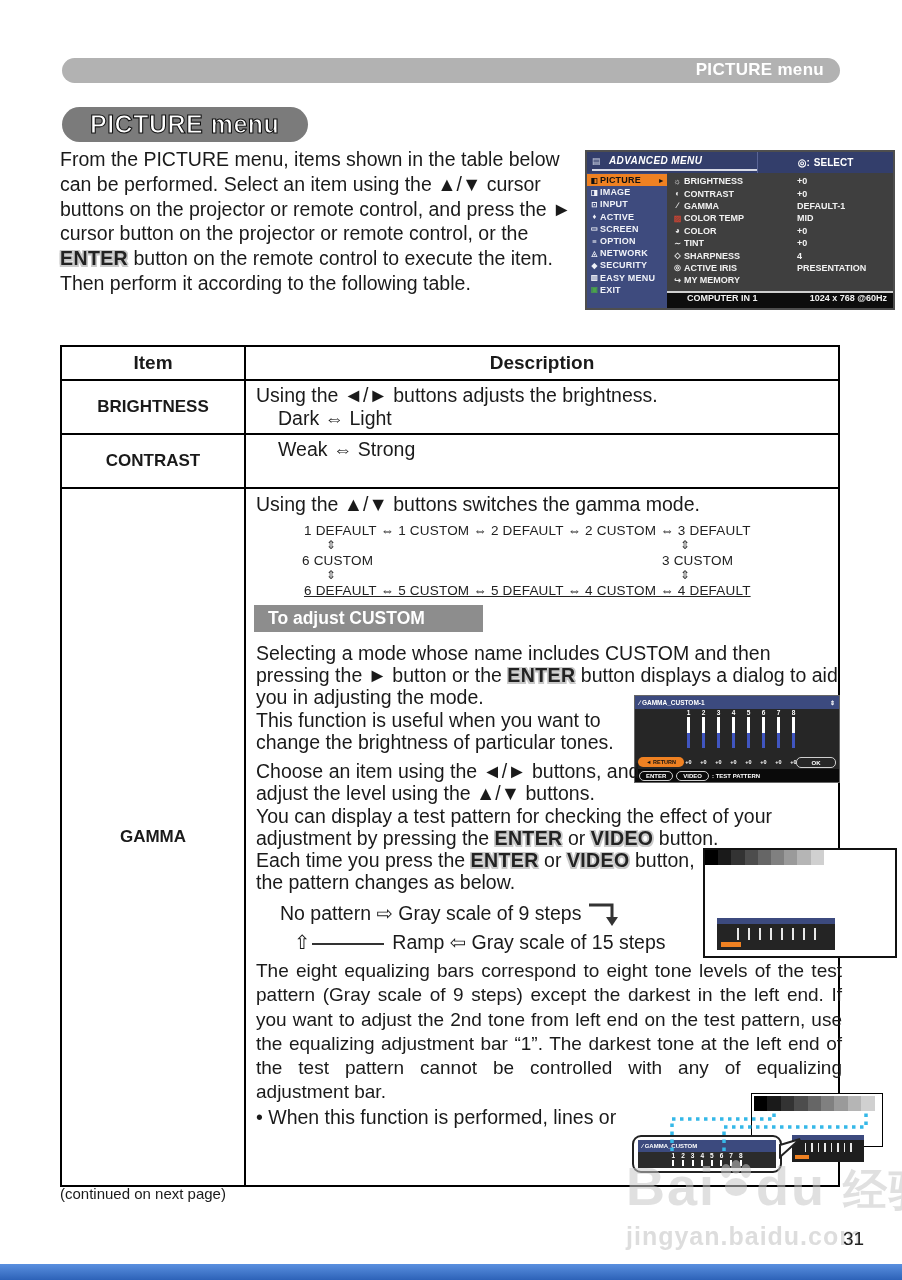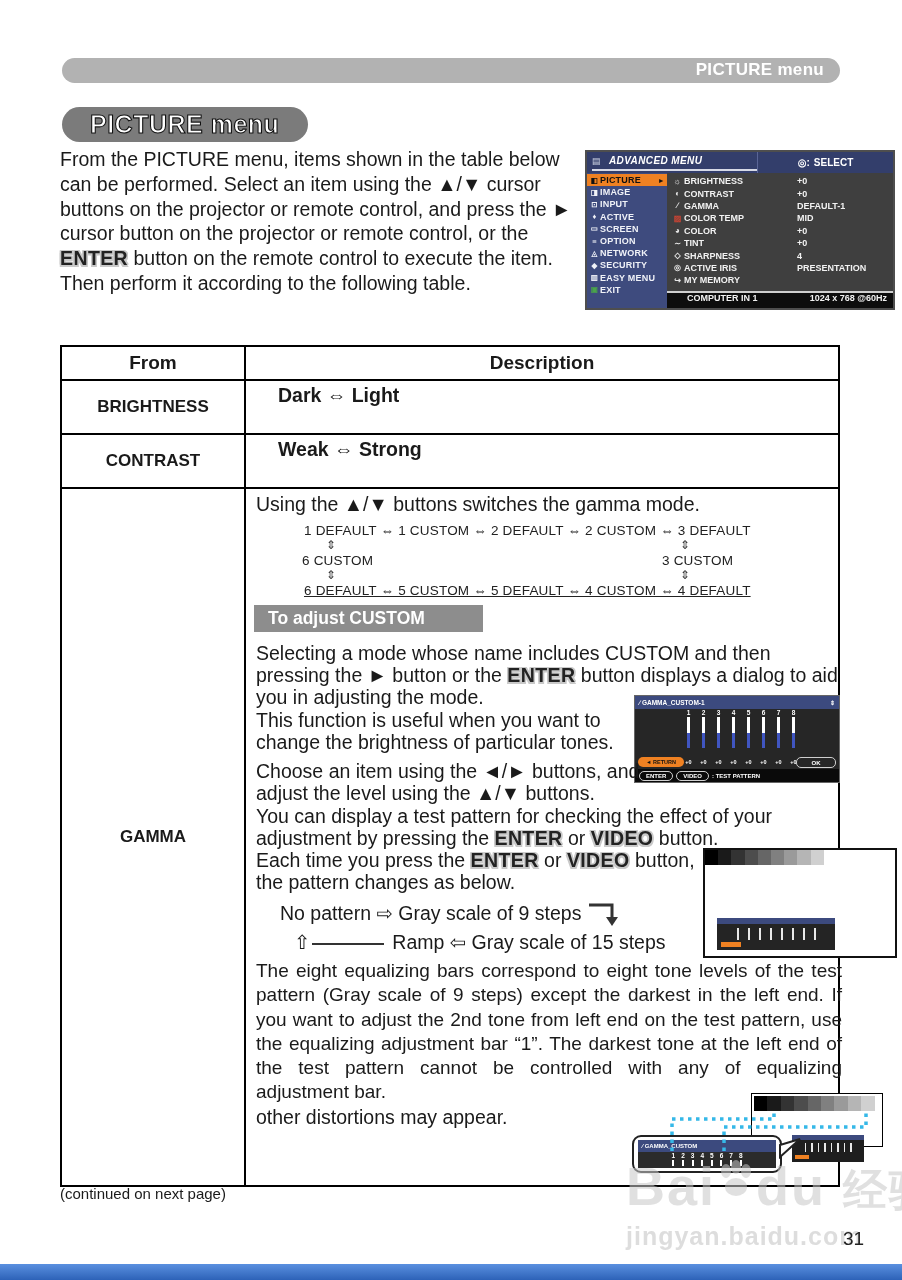--- a/index.html
+++ b/index.html
@@ -48,21 +48,21 @@
   .t-row{display:flex;border-bottom:2px solid #000;}
   .t-row:last-child{border-bottom:none;}
   .t-c1{width:182px;border-right:2px solid #000;display:flex;align-items:center;justify-content:center;
         font-weight:bold;flex-shrink:0;}
   .t-c2{flex:1;position:relative;}
   .t-head{height:32px;}
   .t-head .t-c1,.t-head .t-c2{font-size:19px;font-weight:bold;display:flex;align-items:center;justify-content:center;}
   .t-brightness,.t-contrast{height:52px;}
   .t-brightness .t-c1,.t-contrast .t-c1{font-size:17px;}
   .t-desc{padding:3px 0 0 10px;font-size:19.5px;line-height:23px;}
-  .t-desc .ind{padding-left:22px;font-weight:bold;}
+  .t-desc .ind{padding-left:22px;}
   .t-gamma{height:696px;}
   .t-gamma .t-c1{font-size:17px;}
   .g-cell{position:absolute;inset:0;overflow:visible;font-size:19.5px;}
   .g-abs{position:absolute;}
   
   .cyc{font-size:13.5px;color:#222;letter-spacing:0.2px;white-space:nowrap;text-align:center;}
   .cyc-ud{font-size:12px;color:#333;}
   .custom-box{position:absolute;left:8px;top:116px;width:229px;height:27px;background:#8d8d8d;
               color:#fff;font-size:17.5px;font-weight:bold;line-height:27px;padding-left:14px;box-sizing:border-box;}
   
@@ -280,28 +280,29 @@
       </div>
     <div class="ms-sep"></div>
     <div class="ms-status">
       <span>COMPUTER IN 1</span>
       <span>1024 x 768 @60Hz</span>
     </div>
   </div>
 
   <div class="doc-table">
     <div class="t-row t-head">
-      <div class="t-c1">From</div>
+      <div class="t-c1">Item</div>
       <div class="t-c2">Description</div>
     </div>
 
     <div class="t-row t-brightness">
       <div class="t-c1">BRIGHTNESS</div>
       <div class="t-c2">
         <div class="t-desc">
+          <div>Using the ◄/► buttons adjusts the brightness.</div>
           <div class="ind">Dark ⇔ Light</div>
         </div>
       </div>
     </div>
 
     <div class="t-row t-contrast">
       <div class="t-c1">CONTRAST</div>
       <div class="t-c2">
         <div class="t-desc">
           <div class="ind">Weak ⇔ Strong</div>
@@ -462,21 +463,21 @@
               <polygon points="19,19 31,19 25,28" fill="#333"></polygon>
             </svg>
           </div>
           <div class="g-abs flow1" style="left:36px;top:442px;">
             <span>⇧</span><span class="hline"></span><span>Ramp ⇦ Gray scale of 15 steps</span>
           </div>
 
           <div class="g-abs just" style="left:10px;top:470px;width:586px;">The eight equalizing bars correspond to eight tone levels of the test pattern (Gray scale of 9 steps) except the darkest in the left end. If you want to adjust the 2nd tone from left end on the test pattern, use the equalizing adjustment bar “1”. The darkest tone at the left end of the test pattern cannot be controlled with any of equalizing adjustment bar.</div>
 
           <div class="g-abs" style="left:10px;top:616px;width:400px;line-height:24px;">
-            <div>other distortions may appear.</div>
+            <div>• When this function is performed, lines or</div>
           </div>
 
           <div class="illu">
             <div class="whitebox">
               <div class="gs-strip" style="margin:2px;">
 
               <div class="gs-cell" style="background: rgb(0, 0, 0);"></div>
                   <div class="gs-cell" style="background: rgb(26, 26, 26);"></div>
                   <div class="gs-cell" style="background: rgb(51, 51, 51);"></div>
                   <div class="gs-cell" style="background: rgb(77, 77, 77);"></div>

